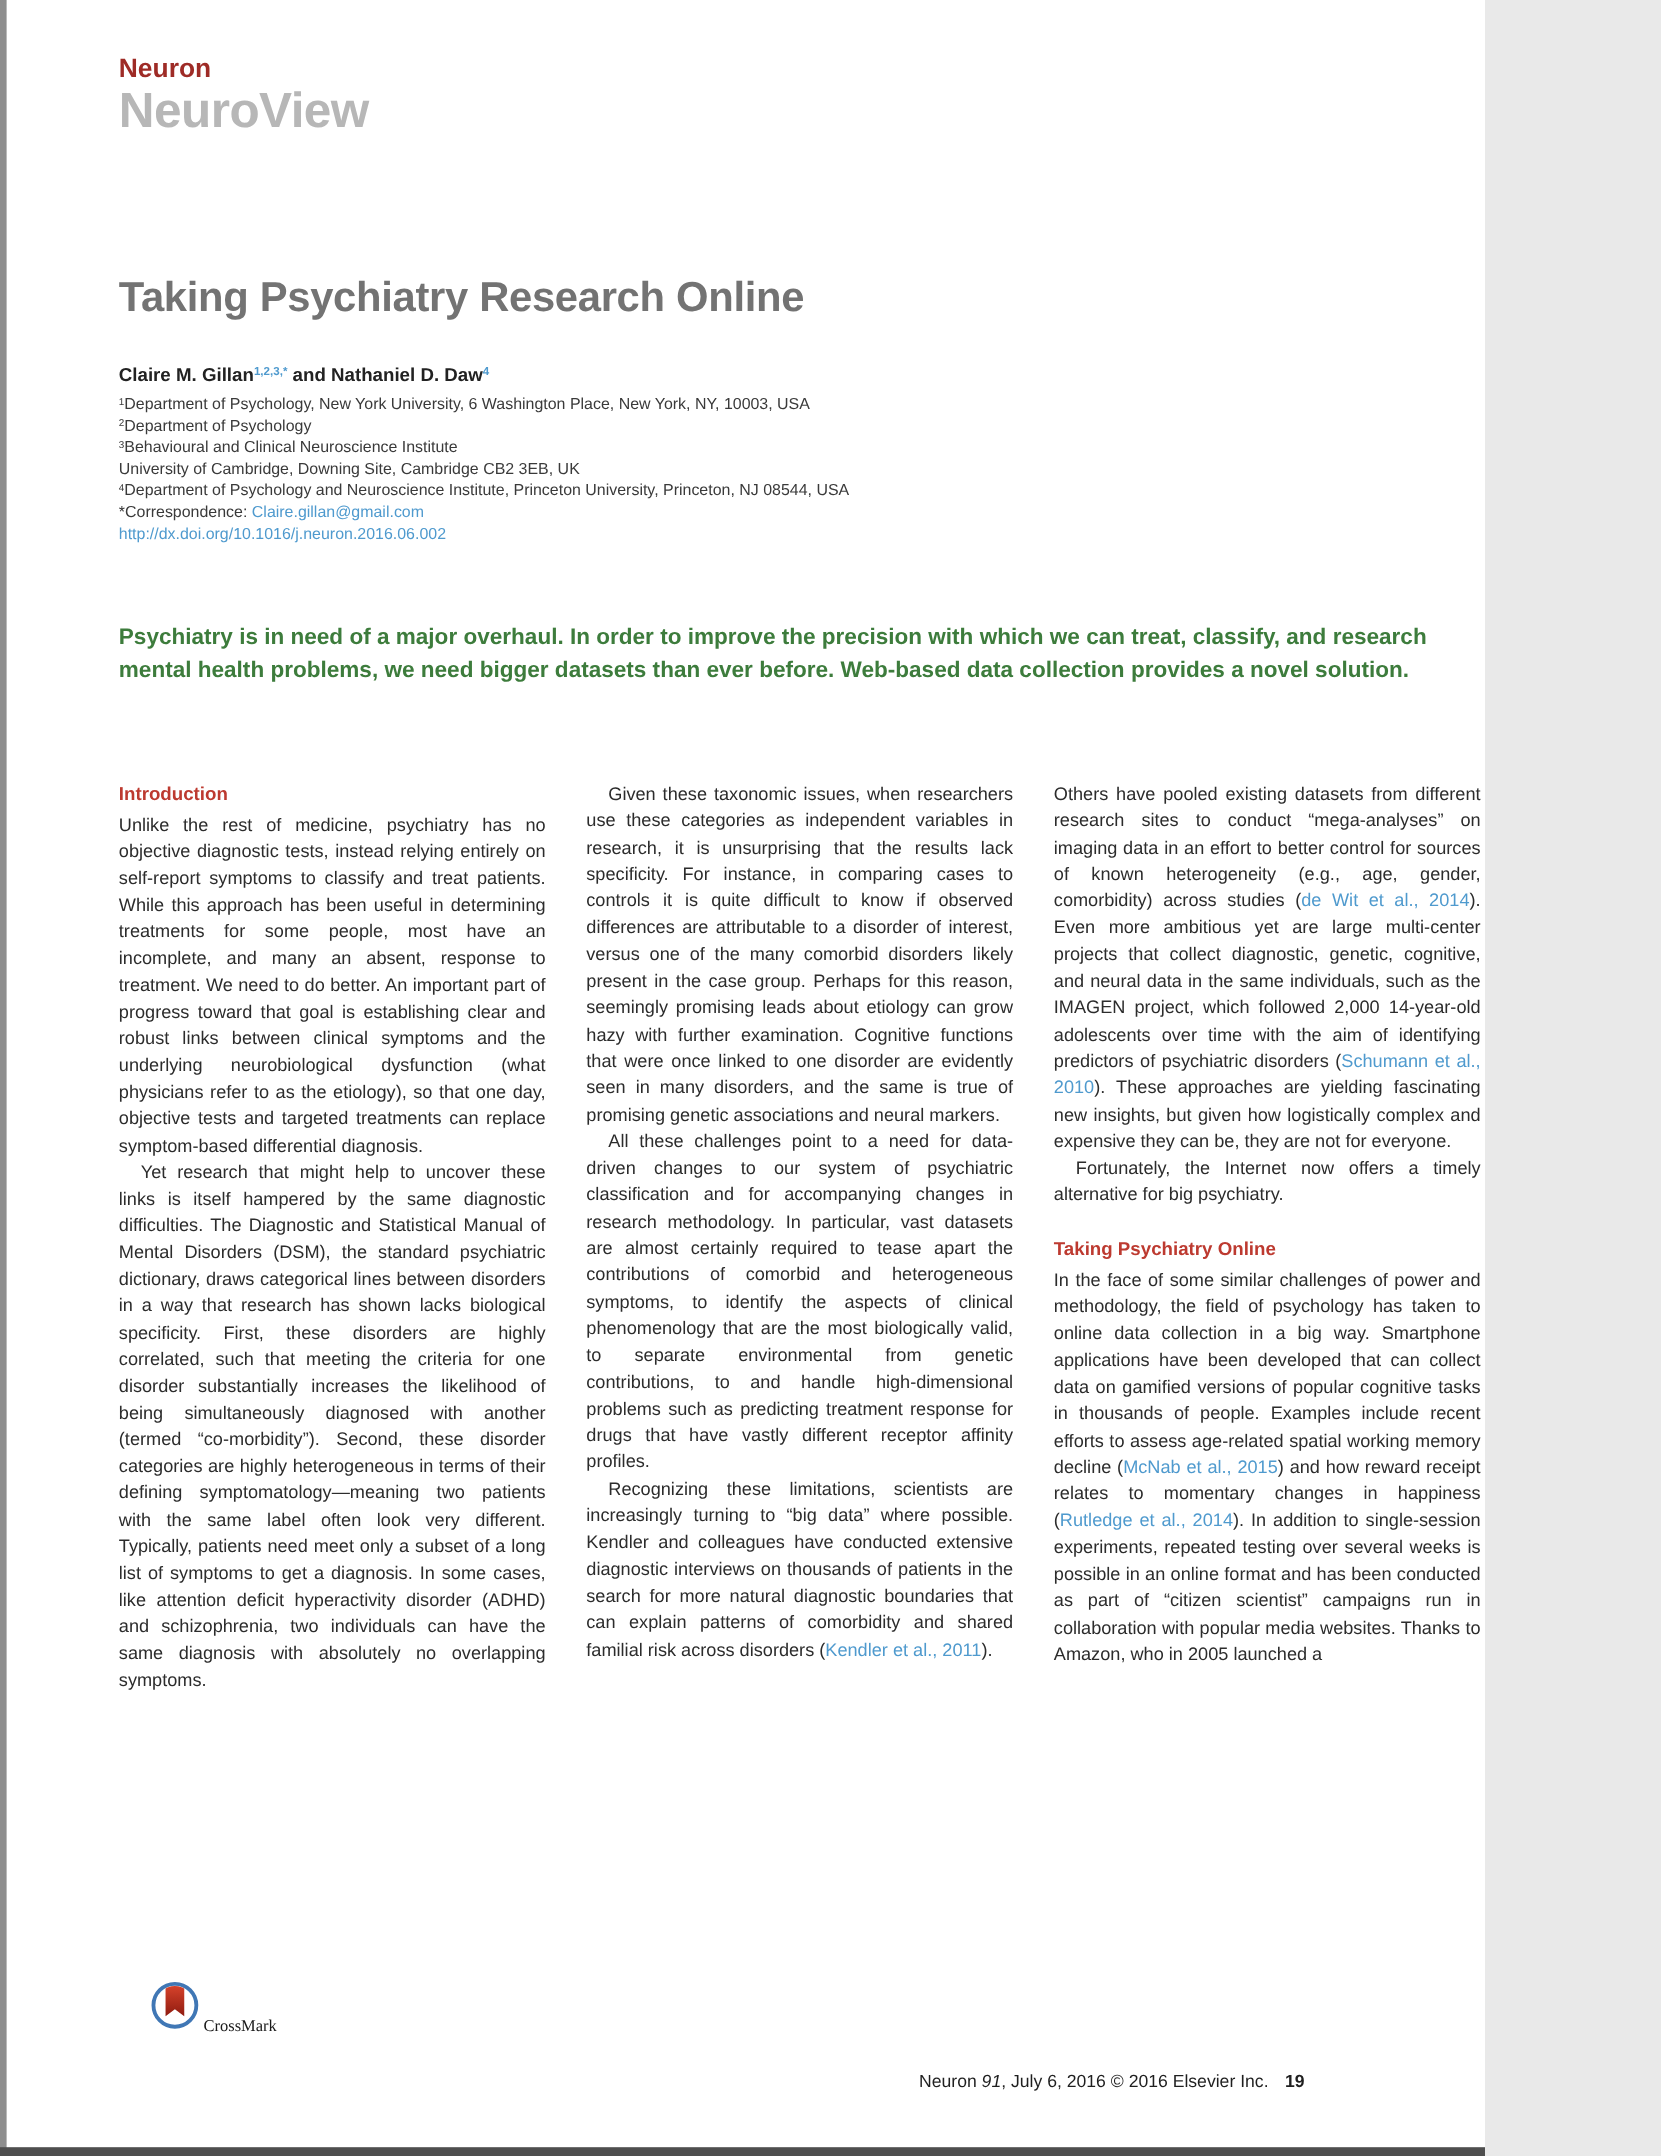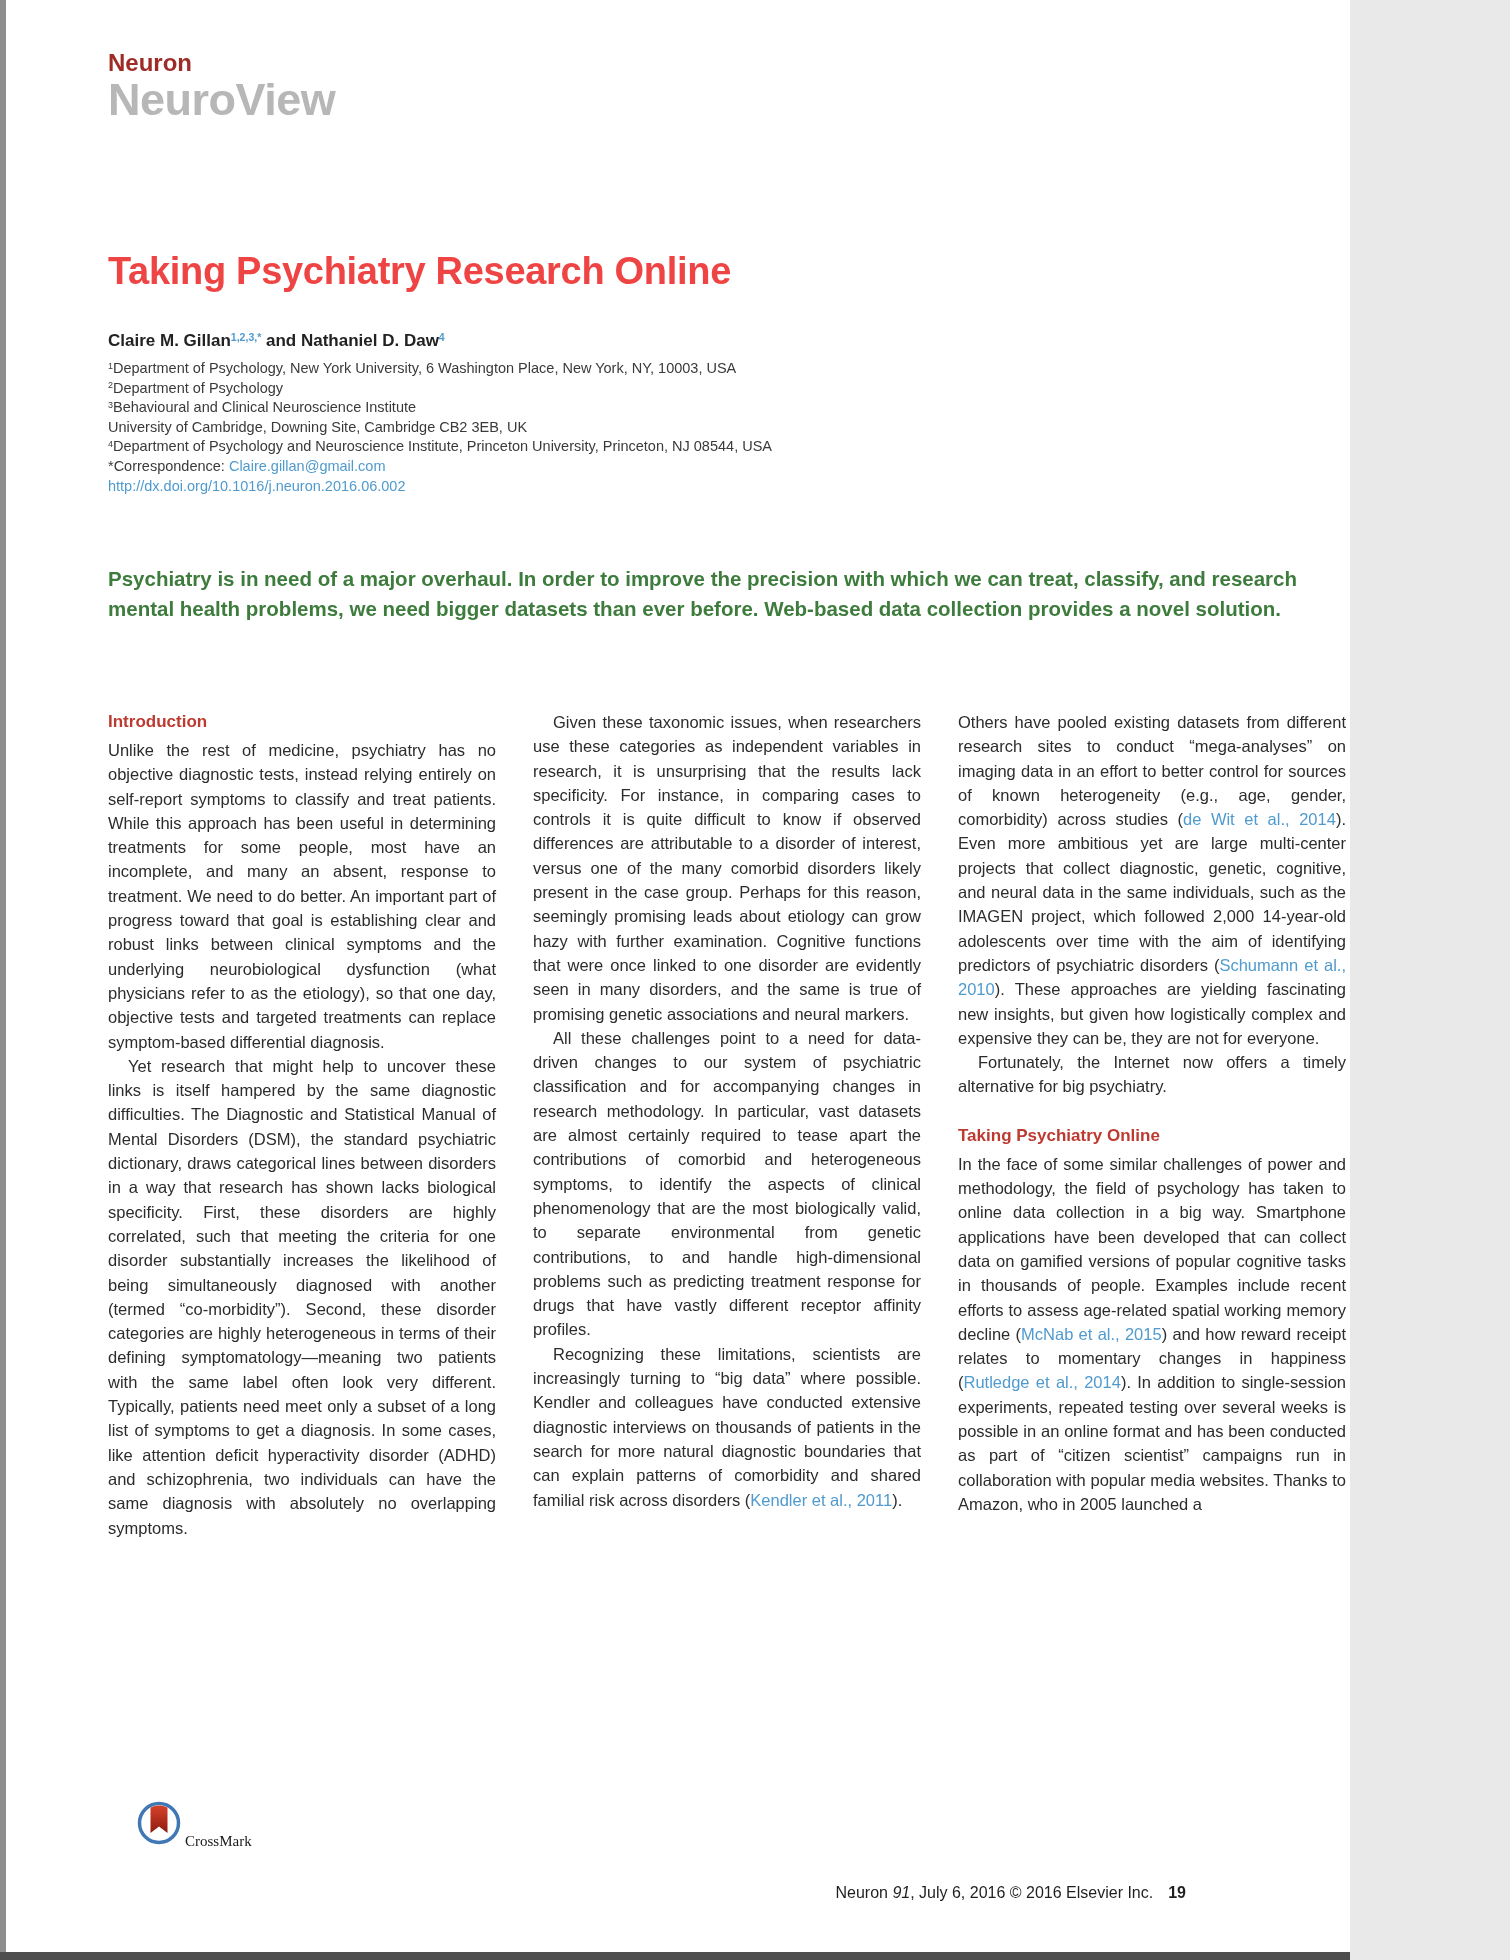--- a/index.html
+++ b/index.html
@@ -13,21 +13,21 @@
   .masthead{position:absolute;left:108px;top:50px;}
   .journal-name{font-size:24px;font-weight:bold;color:#9e2b26;line-height:26px;}
   .section-name{font-size:45px;font-weight:bold;color:#b7b7b7;line-height:48px;letter-spacing:-0.5px;text-align:right;}
 
   .cellpress-box{position:absolute;left:1362px;top:0;width:148px;height:150px;background:#404040;}
   .cp-text{position:absolute;left:15px;bottom:13px;font-size:22px;font-weight:bold;letter-spacing:-0.3px;}
   .cp-cell{color:#ffffff;}
   .cp-press{color:#b5c99e;}
 
   .article-title{position:absolute;left:108px;top:250px;margin:0;font-size:38px;font-weight:bold;
-    color:#ef4444;letter-spacing:-0.3px;}
+    color:#737373;letter-spacing:-0.3px;}
 
   .author-line{position:absolute;left:108px;top:331px;font-size:17px;font-weight:bold;color:#222;}
   .affiliations{position:absolute;left:108px;top:359px;font-size:14.5px;color:#3a3a3a;line-height:19.6px;}
   sup{font-size:0.62em;vertical-align:baseline;position:relative;top:-0.5em;line-height:0;}
 
   .lnk{color:#4f9ace;cursor:pointer;}
   .it{font-style:italic;}
 
   .teaser{position:absolute;left:108px;top:564px;width:1240px;margin:0;
     font-size:20.5px;font-weight:bold;color:#3d7c3c;line-height:30px;}

